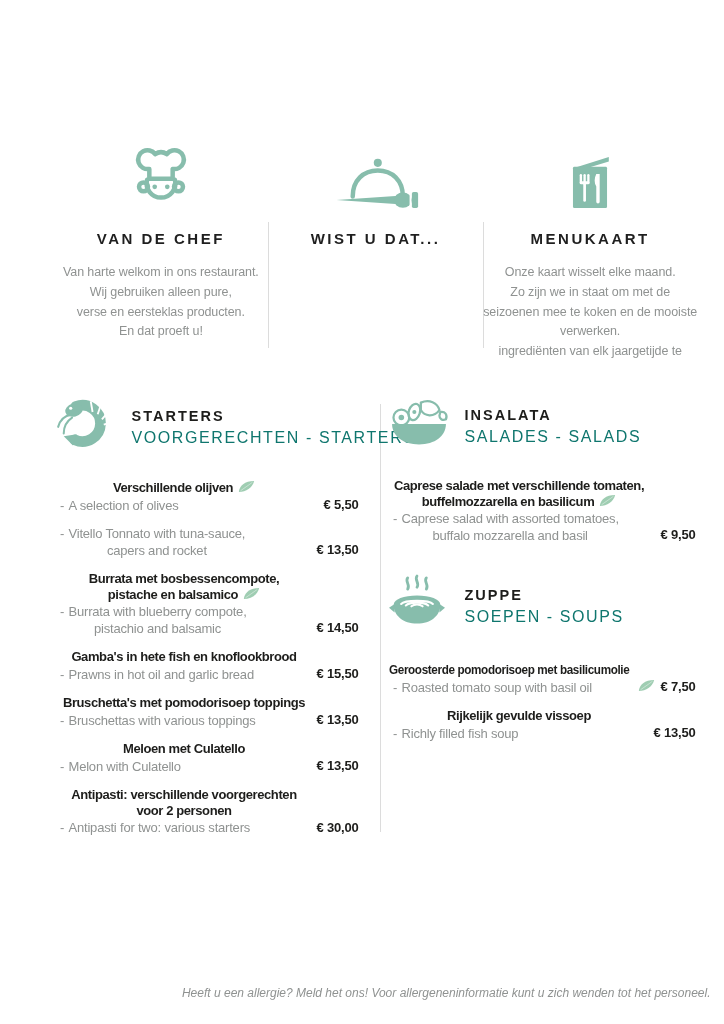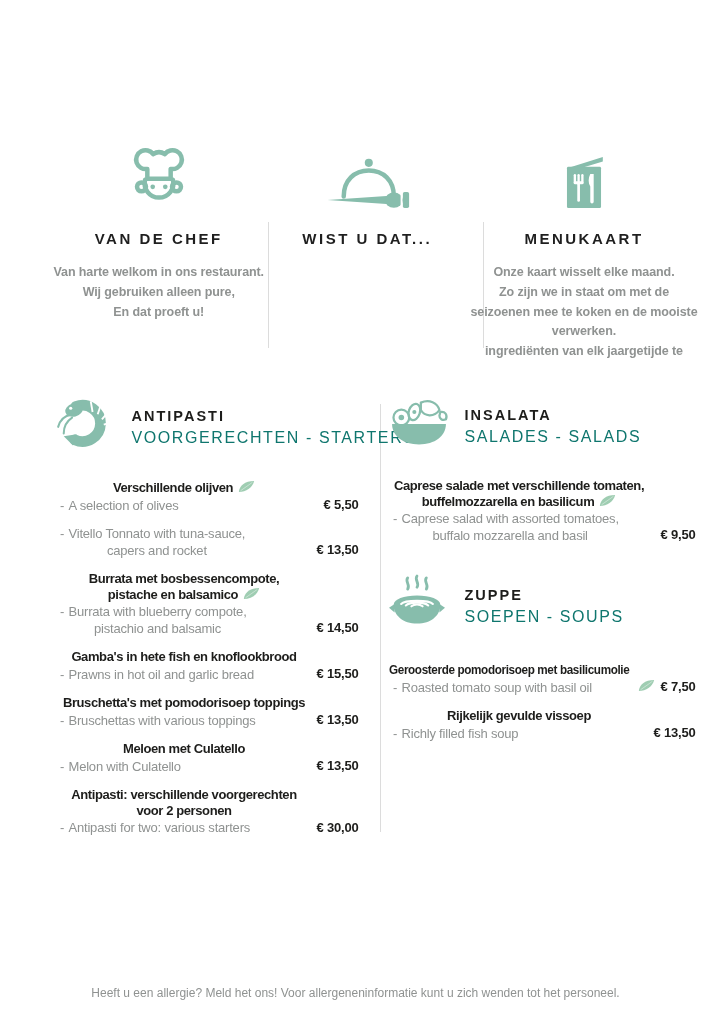--- a/index.html
+++ b/index.html
@@ -6,21 +6,21 @@
   .page{
     position:relative;width:697px;height:1024px;margin:0 auto;background:#ffffff;
     font-family:"Liberation Sans",sans-serif;color:#1d1d1b;overflow:hidden;
   }
   
   .top-cards{position:absolute;top:140px;left:40px;width:644px;display:flex;}
   .card{flex:1;text-align:center;position:relative;}
   .card-icon{height:76px;display:flex;align-items:flex-end;justify-content:center;margin-bottom:14px;}
   .card-title{font-size:15px;font-weight:bold;letter-spacing:2.5px;color:#1f1f1f;white-space:nowrap;}
   .card-text{margin-top:16px;font-size:12.5px;line-height:1.58;color:#8f9291;letter-spacing:-0.1px;}
-  .card-line{white-space:nowrap;font-weight:bold;}
+  .card-line{white-space:nowrap;}
   .vdiv{position:absolute;width:1px;background:#dcdcdc;}
   .vdiv.c1{left:214px;top:82px;height:126px;}
   .vdiv.c2{left:429px;top:82px;height:126px;}
   
   .menu-area{position:absolute;top:398px;left:42px;width:640px;}
   .menu-divider{position:absolute;left:324px;top:6px;height:428px;width:1px;background:#dcdcdc;}
   .col{position:absolute;top:0;}
   .col.left{left:0;width:303px;}
   .col.right{left:333px;width:307px;}
   .col .menu-section + .menu-section{margin-top:30px;}
@@ -36,22 +36,22 @@
   .item-name .name-text.narrow{display:inline-block;transform:scaleX(.9);transform-origin:left bottom;white-space:nowrap;}
   .leaf{vertical-align:-1px;}
   .item-name .leaf{margin-left:5px;}
   .item-price{position:absolute;right:0;bottom:2px;display:flex;align-items:center;
               font-weight:bold;font-size:13px;letter-spacing:-0.2px;white-space:nowrap;color:#1d1d1b;}
   .item-price .leaf{margin-right:6px;}
   .item-desc{display:flex;margin-top:2px;font-size:13px;line-height:16.5px;color:#8f9291;letter-spacing:-0.2px;}
   .item-desc .dash{flex:0 0 13px;width:13px;}
   .item-desc .desc-text{white-space:pre-line;}
   
-  .footer{position:absolute;left:0;right:13px;bottom:24px;text-align:center;
-          font-size:12px;color:#8f9291;white-space:nowrap;}
+  .footer{position:absolute;left:0;right:0;bottom:24px;text-align:right;
+          font-size:12px;font-style:italic;color:#8f9291;white-space:nowrap;}
 </style>
 </head>
 <body>
 
 <div class="page">
 
   <div class="top-cards">
     <div class="vdiv c1"></div>
     <div class="vdiv c2"></div>
 
@@ -65,20 +65,21 @@
               </g>
               <circle cx="33" cy="50" r="2.6" fill="#87bdac"></circle>
               <circle cx="47" cy="50" r="2.6" fill="#87bdac"></circle>
               <path d="M27 41 L27 30 A10.5 10.5 0 1 1 33.5 13.5 A11.5 11.5 0 0 1 46.5 13.5 A10.5 10.5 0 1 1 53 30 L53 41 Z" fill="#fff" stroke="#87bdac" stroke-width="5" stroke-linejoin="round"></path>
             </svg></span>
         </div>
         <div class="card-title">VAN DE CHEF</div>
         <div class="card-text">
           <div class="card-line">Van harte welkom in ons restaurant.</div>
           <div class="card-line">Wij gebruiken alleen pure,</div>
+          <div class="card-line">verse en eersteklas producten.</div>
           <div class="card-line">En dat proeft u!</div>
         </div>
       </div>
       <div class="card">
         <div class="card-icon">
           <span class="icon"><svg width="86" height="58" viewBox="0 0 96 64">
               <circle cx="50" cy="9.5" r="4.5" fill="#87bdac"></circle>
               <path d="M22 47 C22 29 34 18 50 18 C66 18 78 29 78 47" fill="none" stroke="#87bdac" stroke-width="5" stroke-linecap="round"></path>
               <polygon points="4,51 78,46 78,56" fill="#87bdac"></polygon>
               <ellipse cx="78" cy="51" rx="10" ry="8.5" fill="#87bdac"></ellipse>
@@ -131,21 +132,21 @@
                     <line x1="48" y1="7" x2="44.5" y2="17.5"></line>
                     <line x1="56" y1="15" x2="49" y2="23"></line>
                     <line x1="59.5" y1="26" x2="51" y2="28.5"></line>
                   </g>
                   <ellipse cx="19" cy="13" rx="9.5" ry="7" transform="rotate(-14 19 13)" fill="#87bdac"></ellipse>
                   <circle cx="15.5" cy="11" r="1.7" fill="#fff"></circle>
                   <polygon points="22,39 8,41 18,51" fill="#87bdac"></polygon>
                 </svg></span>
             </div>
             <div class="section-titles">
-              <div class="section-title">ANTIPASTI</div>
+              <div class="section-title">STARTERS</div>
               <div class="section-subtitle">VOORGERECHTEN - STARTERS</div>
             </div>
           </div>
           <div class="item">
             <div class="item-name"><span class="name-text">Verschillende olijven</span><span><svg class="leaf" width="17" height="13" viewBox="0 0 20 15">
                   <path d="M1 14 C1.5 6.5 8 1 19 1 C17 9 9.5 14 1 14 Z" fill="#9fcdb2"></path>
                   <path d="M3 12.5 C8 9 13 5.5 17 2.5" stroke="#fff" stroke-width="1" fill="none" opacity=".5"></path>
                 </svg></span></div>
             <div class="item-price">
               <span>€ 5,50</span>

